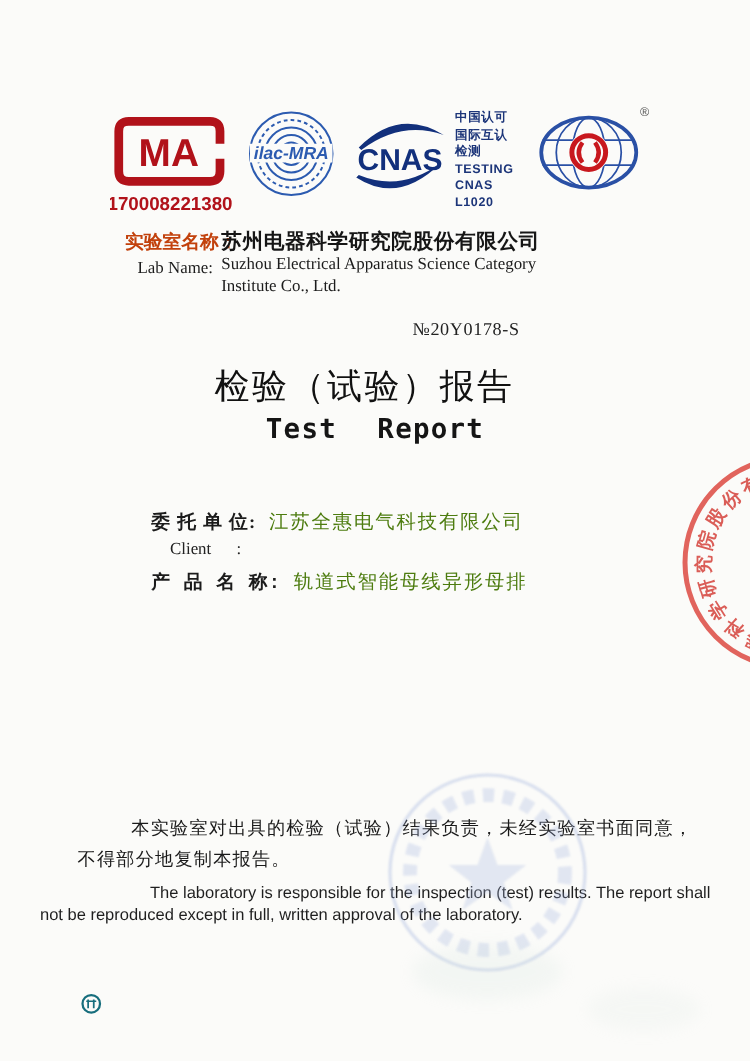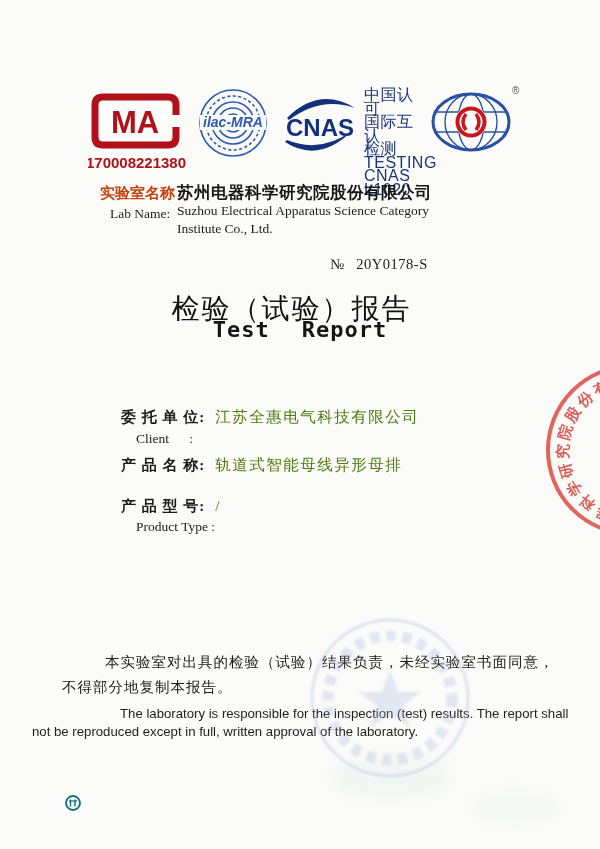--- a/index.html
+++ b/index.html
@@ -8,22 +8,22 @@
     background:#fbfbf9;overflow:hidden;
     font-family:"Liberation Serif",serif;color:#1c1c1c;
   }
   
   .logo{position:absolute;}
   .cma-svg{left:88px;top:88px;}
   .ilac-svg{left:198px;top:86px;}
   .cnas-svg{left:281px;top:94px;}
   .accred{
     position:absolute;left:364px;top:88px;width:64px;
-    font-family:"Liberation Sans",sans-serif;font-weight:normal;
-    color:#1c3579;font-size:16px;line-height:13.5px;letter-spacing:.5px;
+    font-family:"Liberation Sans",sans-serif;font-weight:bold;
+    color:#1c3579;font-size:10px;line-height:13.5px;letter-spacing:.5px;
   }
   .globe-svg{left:430px;top:90px;}
   .registered{
     position:absolute;left:512px;top:85px;font-size:10px;color:#555;
     font-family:"Liberation Sans",sans-serif;
   }
   
   .lab-label-zh{
     position:absolute;left:100px;top:184px;
     font-family:"Liberation Sans",sans-serif;font-weight:bold;font-size:15px;color:#c2410c;
@@ -33,43 +33,43 @@
     font-family:"Liberation Sans",sans-serif;font-weight:bold;font-size:16.5px;
     letter-spacing:.5px;color:#161616;
   }
   .lab-label-en{position:absolute;left:110px;top:206px;font-size:13.5px;}
   .lab-name-en1{position:absolute;left:177px;top:203px;font-size:13.5px;}
   .lab-name-en2{position:absolute;left:177px;top:221px;font-size:13.5px;}
   
   .report-no{
     position:absolute;left:330px;top:256px;font-size:14.5px;letter-spacing:.5px;color:#222;
   }
-  .report-no .num{margin-left:12px;}
+  .report-no .num{margin-left:0;}
   
   .title-zh{
     position:absolute;left:0;right:17px;top:290px;text-align:center;
     font-family:"Liberation Sans",sans-serif;font-weight:normal;
     font-size:28px;letter-spacing:2px;color:#111;
   }
   .title-en{
-    position:absolute;left:0;right:0;top:317px;text-align:center;
+    position:absolute;left:0;right:0;top:331px;text-align:center;
     font-family:"DejaVu Sans Mono",monospace;font-weight:bold;
     font-size:22px;letter-spacing:1px;word-spacing:18px;color:#151515;
   }
   
   .field{position:absolute;left:121px;}
   .f-zh{
     font-size:15px;font-weight:600;white-space:pre;color:#1b1b1b;letter-spacing:1px;
   }
   .f-val{margin-left:10px;font-size:15.5px;color:#4d7c0f;letter-spacing:1.5px;}
   .f-en{
     padding-left:15px;margin-top:3px;font-size:13.5px;white-space:pre;color:#222;
   }
   .field-1{top:407px;}
-  .field-2{top:455px;}
+  .field-2{top:455px;font-family:Liberation Mono, monospace;}
   .field-3{top:497px;}
   .field-4{top:542px;}
   
   .disc-zh1{
     position:absolute;left:62px;top:653px;width:490px;
     font-size:14.5px;letter-spacing:1px;padding-left:43px;color:#1a1a1a;
   }
   .disc-zh2{
     position:absolute;left:62px;top:678px;width:490px;
     font-size:14.5px;letter-spacing:1px;color:#1a1a1a;
@@ -154,24 +154,20 @@
   <div class="title-zh">检验（试验）报告</div>
   <div class="title-en">Test Report</div>
 
   <div class="field field-1">
     <span class="f-zh">委 托 单 位:</span><span class="f-val">江苏全惠电气科技有限公司</span>
     <div class="f-en">Client      :</div>
   </div>
   <div class="field field-2">
     <span class="f-zh">产 品 名 称:</span><span class="f-val">轨道式智能母线异形母排</span>
   </div>
-  <div class="field field-3">
-    <span class="f-zh">产 品 型 号:</span><span class="f-val">/</span>
-    <div class="f-en">Product Type :</div>
-  </div>
 
   <div class="disc-zh1">本实验室对出具的检验（试验）结果负责，未经实验室书面同意，</div>
   <div class="disc-zh2">不得部分地复制本报告。</div>
   <div class="disc-en1">The laboratory is responsible for the inspection (test) results. The report shall</div>
   <div class="disc-en2">not be reproduced except in full, written approval of the laboratory.</div>
 
   <svg class="red-stamp" width="180" height="185" viewBox="0 0 180 185">
     <defs>
       <path id="sealPath" d="M 96,28 a 64,64 0 1 1 -0.01,0" fill="none"></path>
     </defs>

